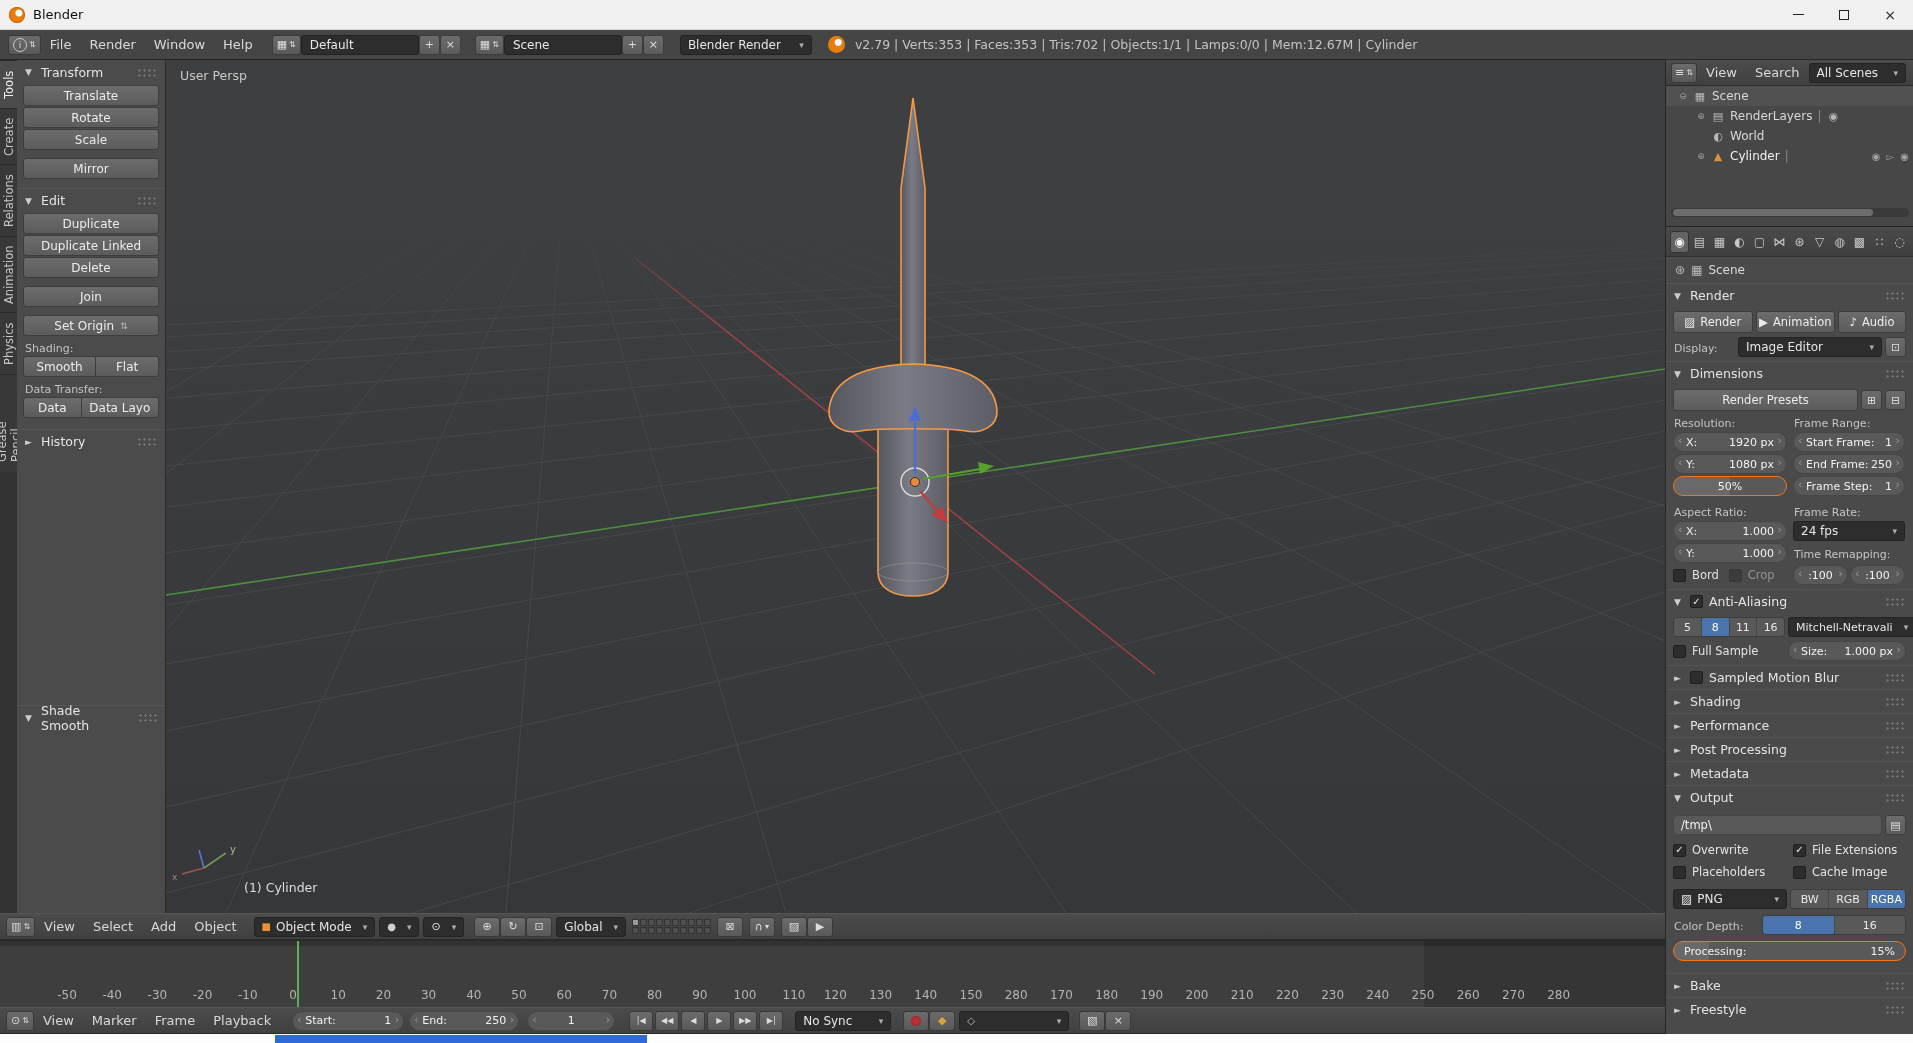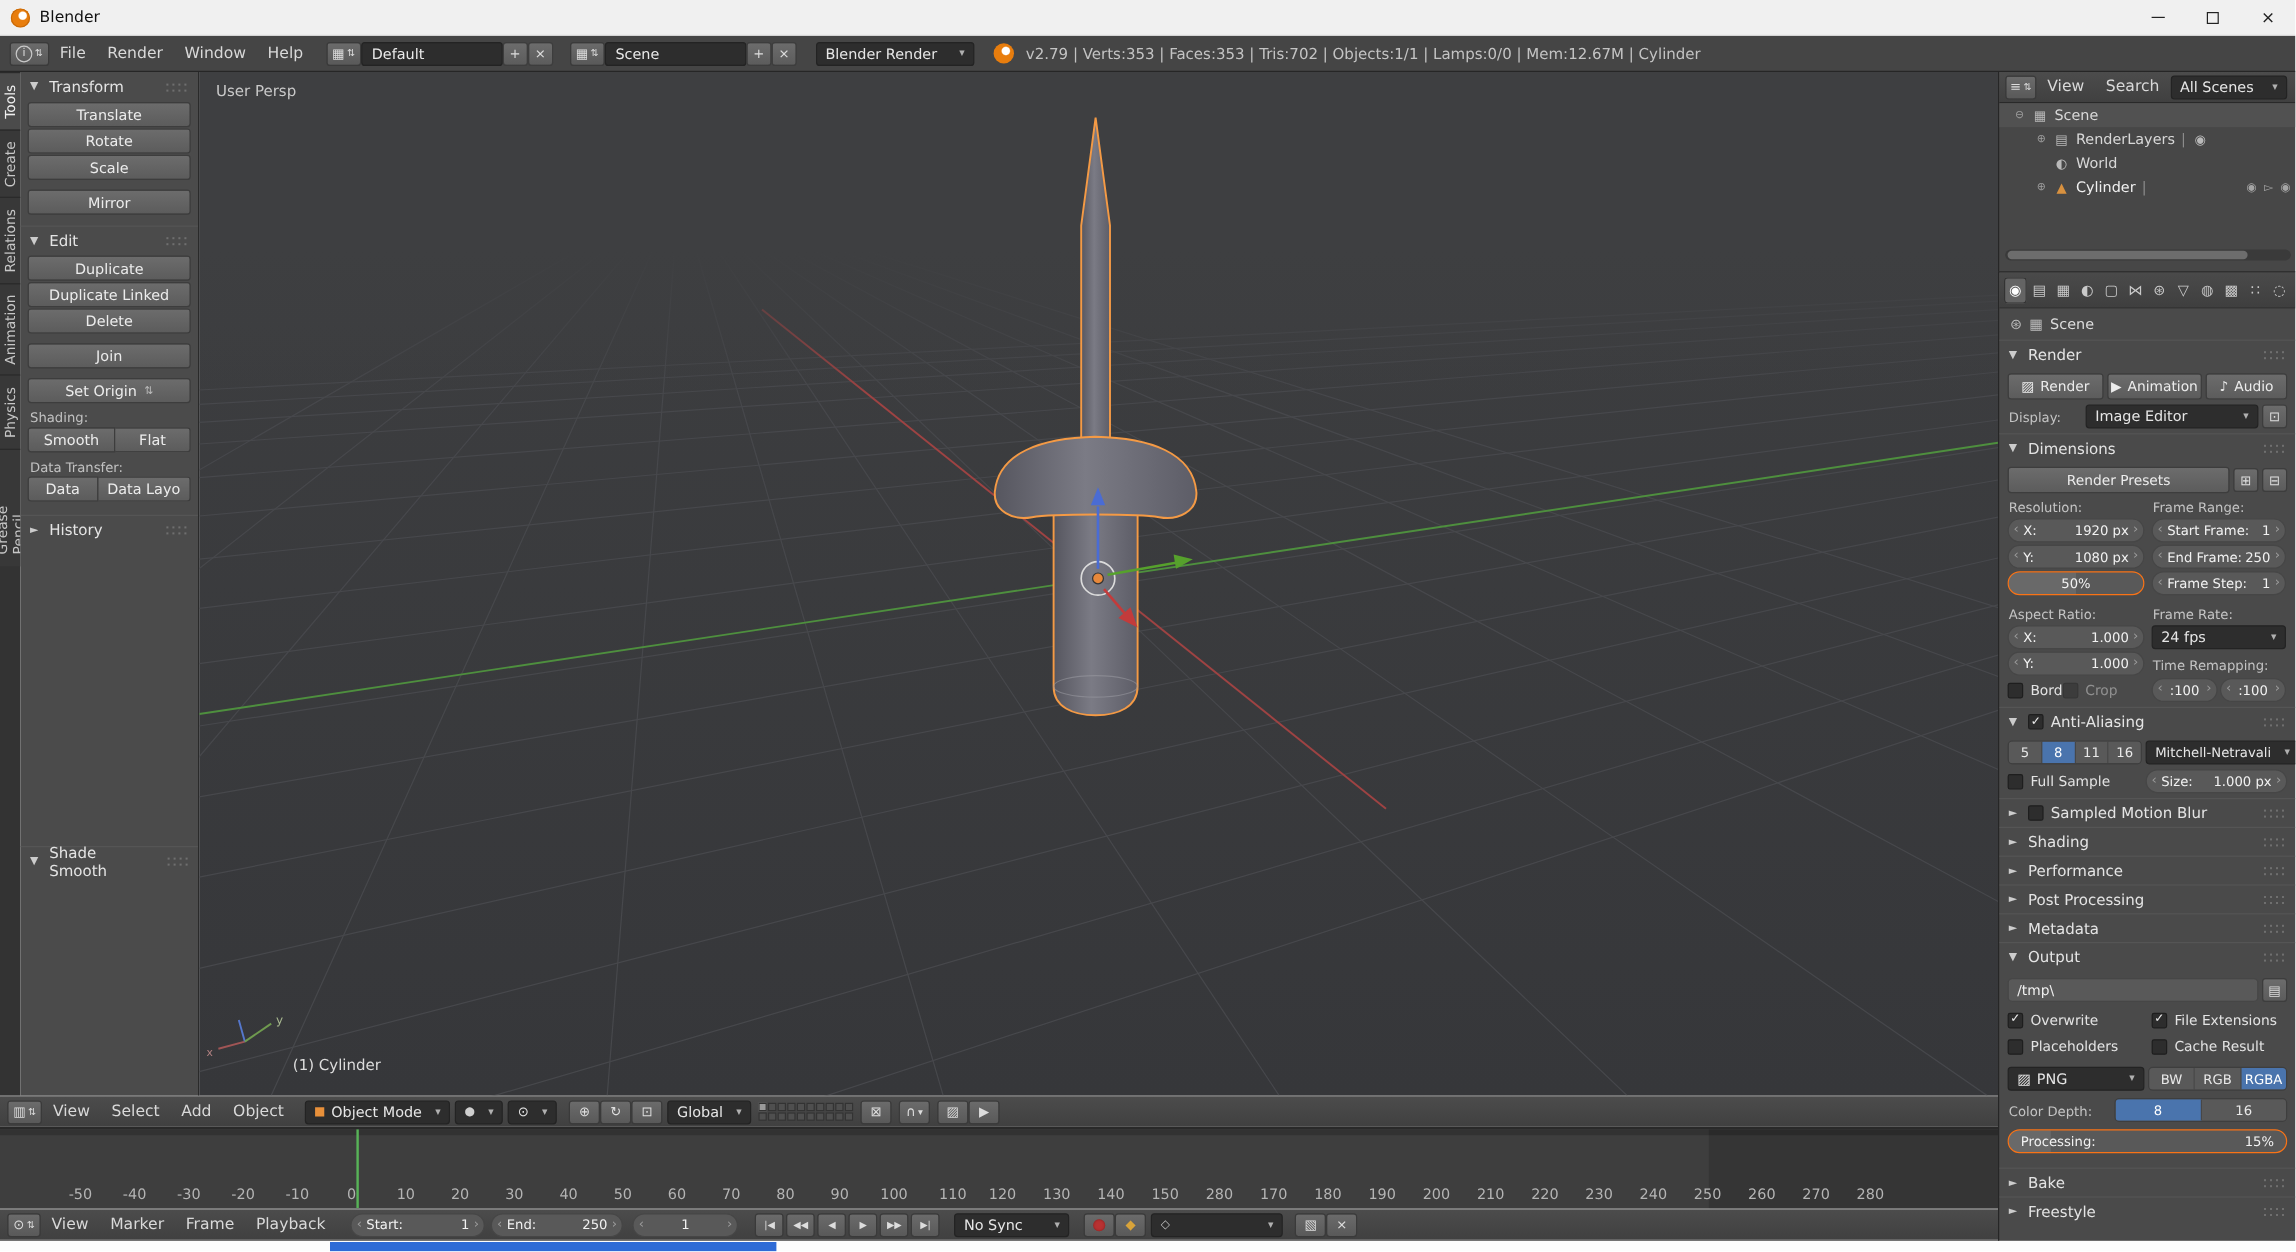--- a/index.html
+++ b/index.html
@@ -656,21 +656,21 @@
           <span class="val">1.000</span>
         </div>
       <div class="dsel">
           <span>24 fps</span>
         </div>
       <div class="nf">
           <span class="lab">Y:</span>
           <span class="val">1.000</span>
         </div>
       <span class="plabel">Time Remapping:</span>
-      <div style="display:flex; ">
+      <div style="display:flex; gap:10px">
         <span class="chkrow">
             <span class="chk"></span>
             <span>Bord</span>
           </span>
         <span class="chkrow dim">
             <span class="chk"></span>
             <span>Crop</span>
           </span>
       </div>
       <div style="display:flex; gap:2px">
@@ -757,21 +757,21 @@
       <span class="chkrow">
           <span class="chk on"></span>
           <span>File Extensions</span>
         </span>
       <span class="chkrow" style="margin-top:6px">
           <span class="chk"></span>
           <span>Placeholders</span>
         </span>
       <span class="chkrow" style="margin-top:6px">
           <span class="chk"></span>
-          <span>Cache Result</span>
+          <span>Cache Image</span>
         </span>
     </div>
     <div class="prow" style="margin-top:10px">
       <span class="dsel" style="width:114px; flex:none">
         <span class="ic">▨</span>
         <span>PNG</span>
       </span>
       <div class="seg-group" style="flex:1">
         <span class="seg">BW</span>
         <span class="seg">RGB</span>

